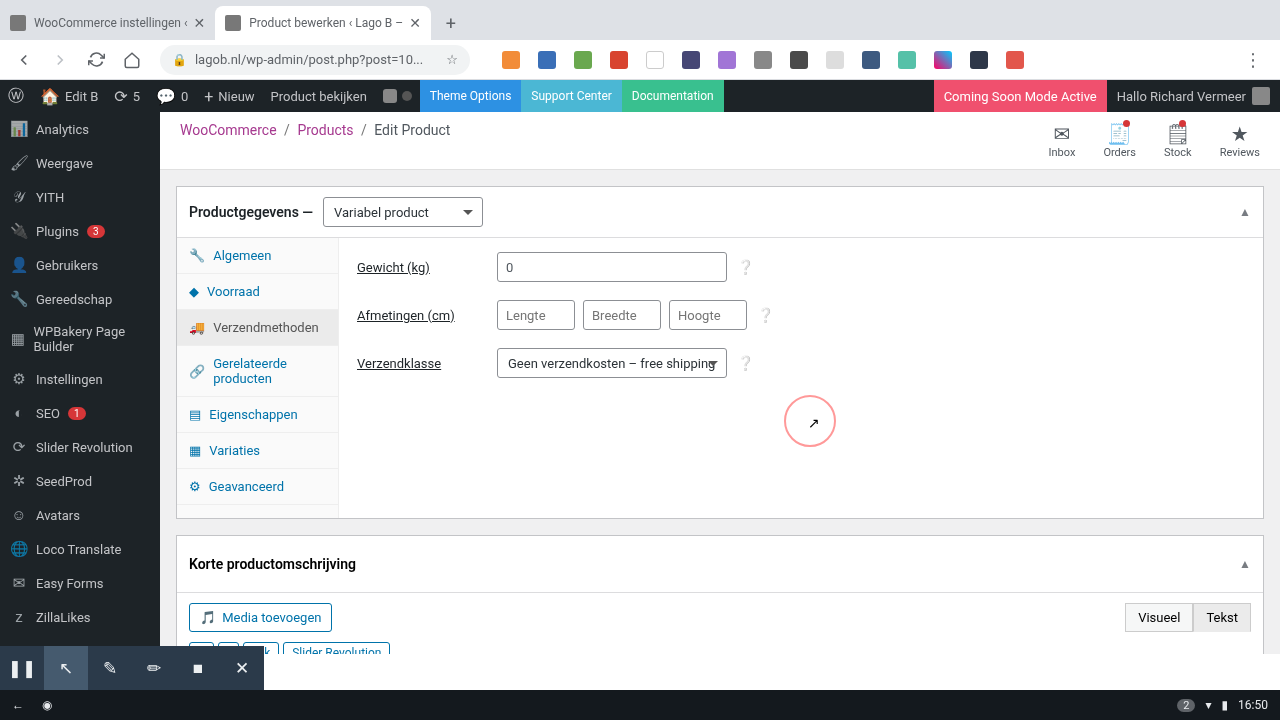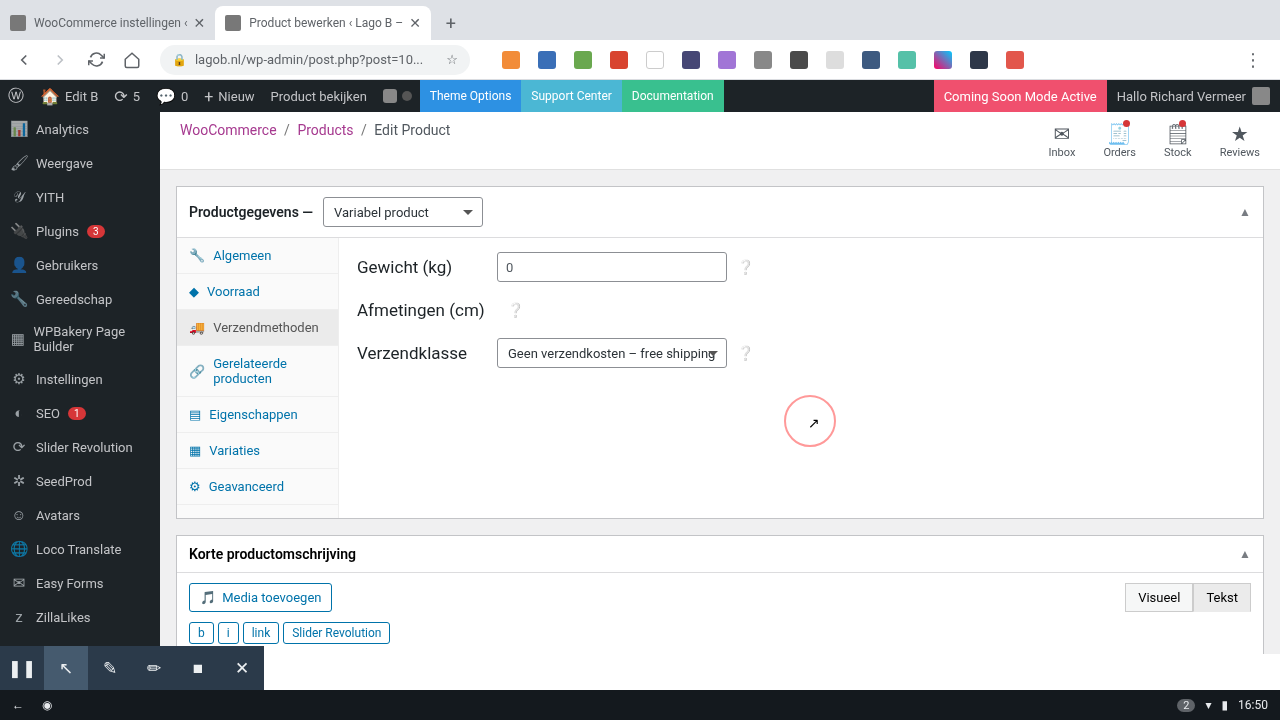--- a/index.html
+++ b/index.html
@@ -66,32 +66,32 @@
 
 .pd-body { display: flex; min-height: 280px; }
 .pd-tabs { width: 162px; border-right: 1px solid #eee; background: #fafafa; }
 .pd-tab { display: flex; align-items: center; gap: 8px; padding: 10px 12px; font-size: 13px; color: #0073aa; border-bottom: 1px solid #eee; cursor: pointer; }
 .pd-tab.active { background: #ebebeb; color: #555; }
 .pd-tab-icon { font-size: 13px; color: #0073aa; }
 .pd-tab.active .pd-tab-icon { color: #555; }
 
 .pd-fields { flex: 1; padding: 14px 18px; }
 .field-row { display: flex; align-items: center; margin-bottom: 18px; }
-.field-label { width: 140px; font-size: 17px; color: #1d2327; }
+.field-label { width: 140px; font-size: 13px; color: #1d2327; text-decoration: underline; }
 .field-input { height: 30px; border: 1px solid #8c8f94; border-radius: 3px; padding: 0 8px; font-size: 13px; color: #50575e; background: #fff; }
 .field-input.w220 { width: 230px; }
 .field-input.sm { width: 78px; }
 .field-help { margin-left: 10px; color: #666; font-size: 14px; }
 .dims { display: flex; gap: 8px; }
 
 .pd-select-wide { height: 30px; width: 230px; border: 1px solid #8c8f94; border-radius: 3px; padding: 0 24px 0 10px; font-size: 13px; color: #2c3338; background: #fff; position: relative; display: flex; align-items: center; white-space: nowrap; overflow: hidden; }
 .pd-select-wide::after { content: ""; position: absolute; right: 8px; top: 12px; border: 5px solid transparent; border-top-color: #555; }
 
 
-.sd-header { display: flex; align-items: center; justify-content: space-between; padding: 10px 12px; border-bottom: 1px solid #dcdcde; font-size: 14px; font-weight: 600; }
+.sd-header { display: flex; align-items: center; justify-content: space-between; padding: 20px 12px; border-bottom: 1px solid #dcdcde; font-size: 14px; font-weight: 600; }
 .sd-body { padding: 10px 12px; }
 .media-btn { display: inline-flex; align-items: center; gap: 6px; border: 1px solid #0073aa; color: #0073aa; background: #fff; padding: 6px 10px; font-size: 13px; border-radius: 3px; cursor: pointer; }
 .ed-tabs { float: right; display: flex; }
 .ed-tab { border: 1px solid #ccc; padding: 6px 12px; font-size: 13px; background: #f6f7f7; cursor: pointer; }
 .ed-tab.active { background: #ebebeb; border-bottom-color: #ebebeb; }
 .qt-toolbar { margin-top: 10px; display: flex; gap: 4px; }
 .qt-btn { border: 1px solid #0073aa; color: #0073aa; background: #fff; padding: 3px 8px; font-size: 12px; border-radius: 3px; cursor: pointer; }
 
 
 .ripple { position: absolute; width: 52px; height: 52px; border: 2px solid #f99; border-radius: 50%; left: 624px; top: 283px; pointer-events: none; }
@@ -347,20 +347,25 @@
             </div>
         </div>
         <div class="pd-fields">
           <div class="field-row">
             <div class="field-label">Gewicht (kg)</div>
             <input class="field-input w220" value="0" style="">
             <span class="field-help">❔</span>
           </div>
           <div class="field-row">
             <div class="field-label">Afmetingen (cm)</div>
+            <div class="dims">
+              <input class="field-input sm" placeholder="Lengte" style="">
+              <input class="field-input sm" placeholder="Breedte" style="">
+              <input class="field-input sm" placeholder="Hoogte" style="">
+            </div>
             <span class="field-help">❔</span>
           </div>
           <div class="field-row">
             <div class="field-label">Verzendklasse</div>
             <div class="pd-select-wide">
                 <span>Geen verzendkosten – free shipping</span>
               </div>
             <span class="field-help">❔</span>
           </div>
         </div>

